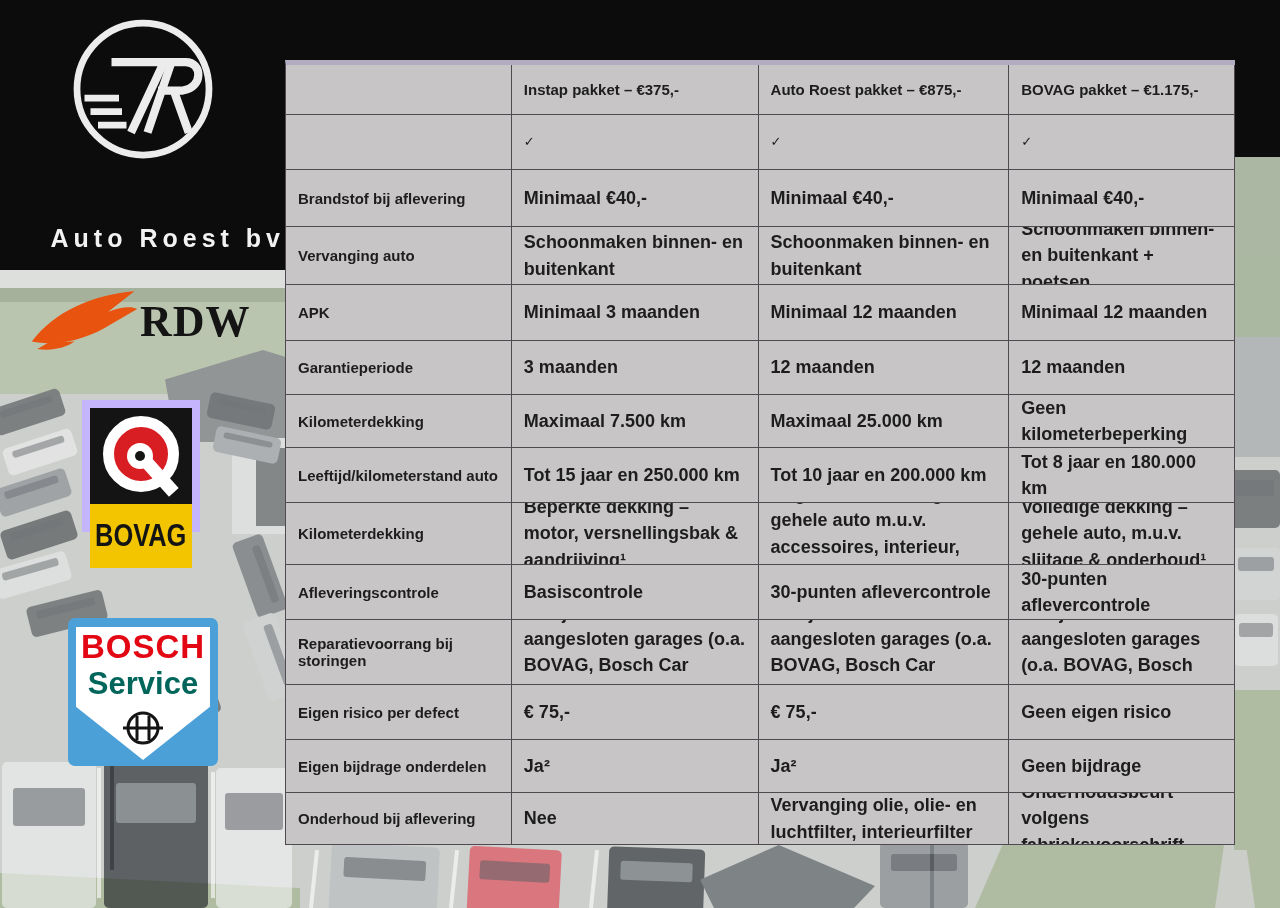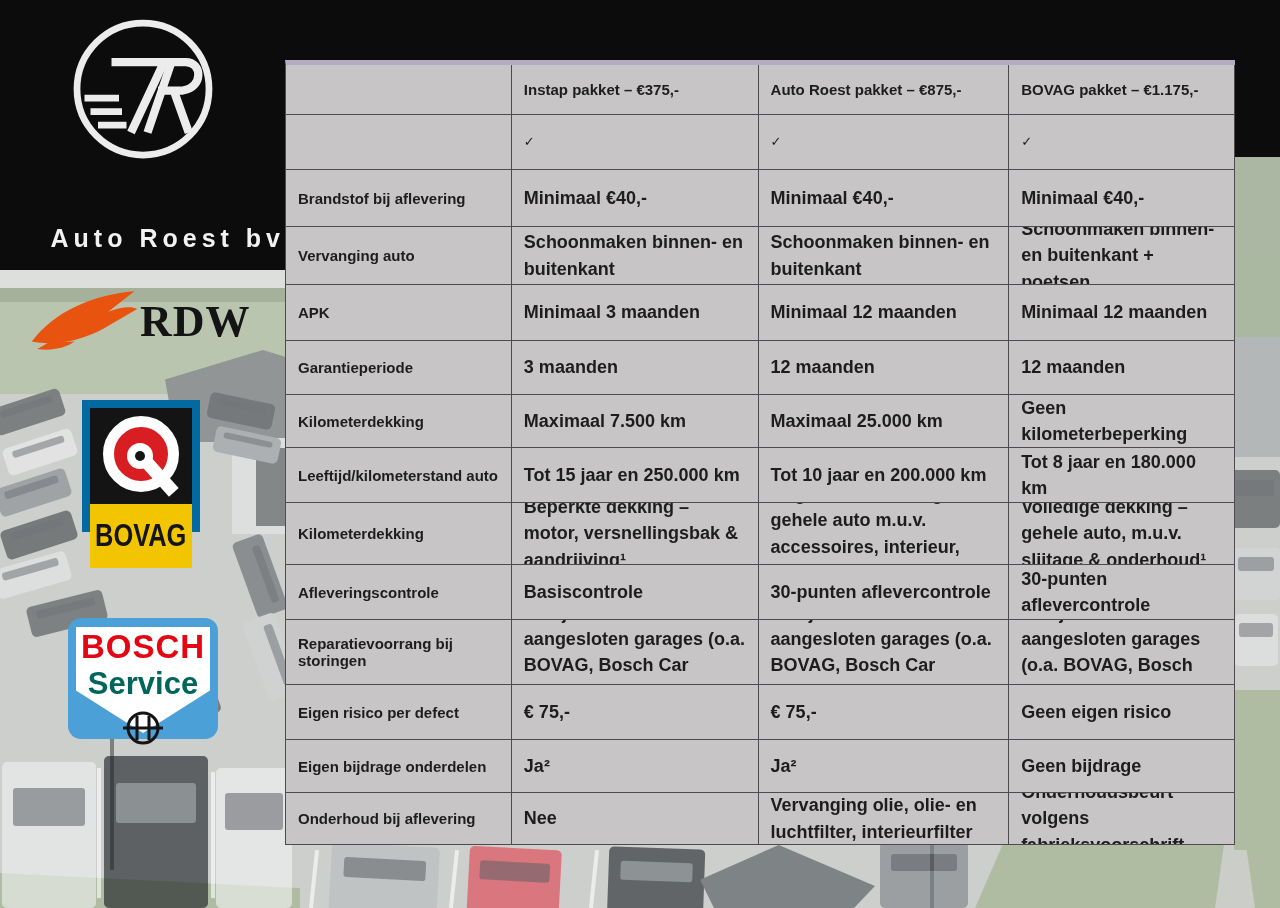--- a/index.html
+++ b/index.html
@@ -21,32 +21,32 @@
   .dealer-name{position:absolute;left:0;top:224px;width:285px;text-align:right;
                font-size:25px;font-weight:600;letter-spacing:5px;color:#f2f2f2;white-space:nowrap;}
 
   
   .rdw{position:absolute;left:28px;top:284px;width:230px;height:78px;}
   .rdw svg{position:absolute;left:0;top:2px;}
   .rdw-text{position:absolute;left:112px;top:12px;font-family:"Liberation Serif","DejaVu Serif",serif;
             font-weight:700;font-size:44px;color:#141414;letter-spacing:1px;}
 
   
-  .bovag{position:absolute;left:82px;top:400px;width:118px;height:132px;background:#0369a1;padding:0;}
+  .bovag{position:absolute;left:82px;top:400px;width:118px;height:132px;background:#c4b5fd;padding:0;}
   .bovag-black{position:absolute;left:8px;top:8px;width:102px;height:96px;background:#141414;}
   .bv-ring{position:absolute;left:13px;top:8px;width:54px;height:54px;border:11px solid #fff;border-radius:50%;background:#d81e22;}
   .bv-handle{position:absolute;left:48px;top:46px;width:13px;height:50px;background:#fff;transform:rotate(-42deg);transform-origin:6px 6px;}
   .bv-hub{position:absolute;left:37px;top:35px;width:26px;height:26px;background:#fff;border-radius:50%;}
   .bv-dot{position:absolute;left:45px;top:43px;width:10px;height:10px;background:#141414;border-radius:50%;}
   .bovag-yellow{position:absolute;left:8px;top:104px;width:102px;height:64px;background:#f2c500;
                 display:flex;align-items:center;justify-content:center;}
   .bovag-word{font-size:31px;font-weight:700;color:#141414;transform:scaleX(.82);letter-spacing:0px;}
 
   
-  .bosch{position:absolute;left:68px;top:618px;width:150px;height:121px;background:#4ba0d8;border-radius:13px;}
+  .bosch{position:absolute;left:68px;top:618px;width:150px;height:148px;background:#4ba0d8;border-radius:7px;}
   .bosch-shield{position:absolute;left:8px;top:9px;right:8px;bottom:6px;background:#ffffff;
                 clip-path:polygon(0 0,100% 0,100% 60%,50% 100%,0 60%);}
   .bosch-line1{position:absolute;left:0;top:10px;width:100%;text-align:center;
                font-size:33px;font-weight:700;letter-spacing:1px;color:#e30613;}
   .bosch-line2{position:absolute;left:0;top:48px;width:100%;text-align:center;
                font-size:31px;font-weight:700;color:#00655a;}
   .bosch-sym{position:absolute;left:53px;top:88px;}
 
   
   .table{position:absolute;left:285px;top:60px;width:949px;height:780px;

